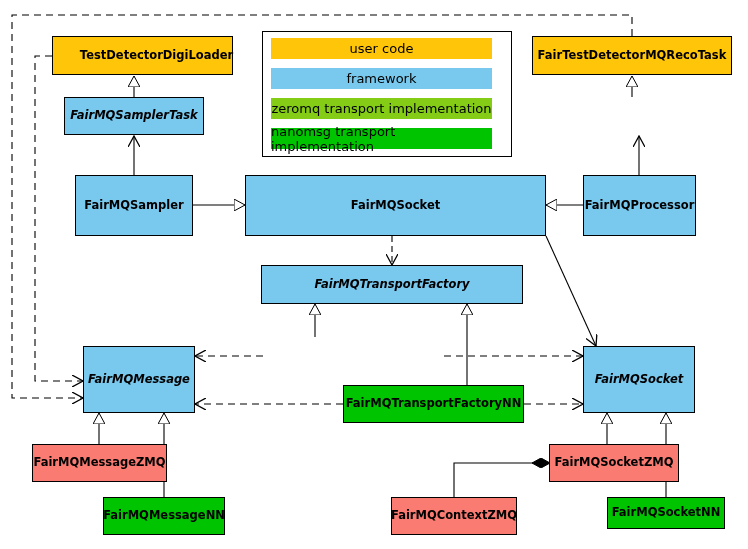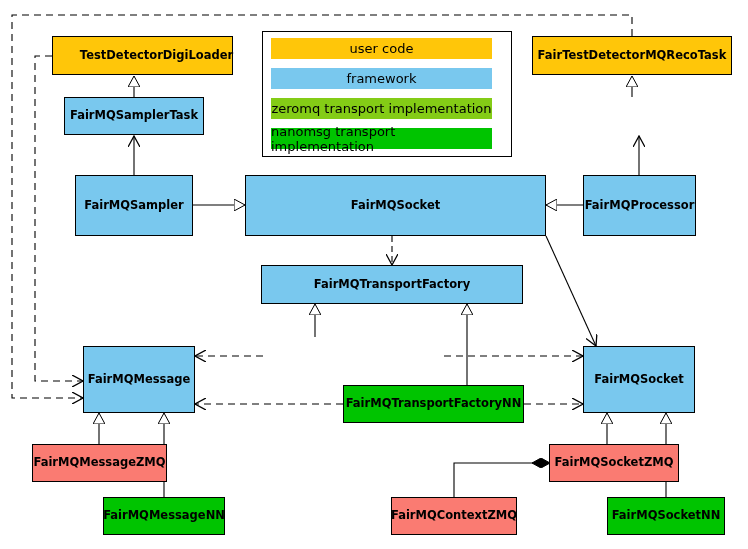--- a/index.html
+++ b/index.html
@@ -3,21 +3,21 @@
 <meta charset="utf-8">
 <style>
   html,body{margin:0;padding:0;background:#ffffff;}
   body{width:748px;height:549px;overflow:hidden;
        font-family:"DejaVu Sans","Liberation Sans",sans-serif;}
   #diagram{position:relative;width:748px;height:549px;background:#fff;}
   svg.edges{position:absolute;left:0;top:0;width:748px;height:549px;pointer-events:none;}
   .node{position:absolute;box-sizing:border-box;border:1px solid #000;
         display:flex;align-items:center;justify-content:center;text-align:center;
         font-size:11.5px;font-weight:bold;color:#000;line-height:1.15;z-index:2;}
-  .node.abstract{text-align:center;}
+  .node.abstract{font-style:italic;text-align:center;}
   .legend-box{position:absolute;box-sizing:border-box;border:1px solid #000;
               background:#fff;z-index:3;}
   .legend-swatch{position:absolute;box-sizing:border-box;
                  display:flex;align-items:center;justify-content:center;
                  font-size:13px;color:#000;font-weight:normal;z-index:4;}
 </style>
 </head>
 <body>
 
 <div id="diagram">
@@ -85,18 +85,18 @@
     <div class="node" style="left: 245px; top: 175px; width: 301px; height: 61px; background: rgb(121, 200, 238);">FairMQSocket</div>
     <div class="node" style="left: 583px; top: 175px; width: 113px; height: 61px; background: rgb(121, 200, 238);">FairMQProcessor</div>
     <div class="node abstract" style="left: 261px; top: 265px; width: 262px; height: 39px; background: rgb(121, 200, 238);">FairMQTransportFactory</div>
     <div class="node" style="left: 343px; top: 385px; width: 181px; height: 38px; background: rgb(0, 196, 0);">FairMQTransportFactoryNN</div>
     <div class="node abstract" style="left: 83px; top: 346px; width: 112px; height: 67px; background: rgb(121, 200, 238);">FairMQMessage</div>
     <div class="node abstract" style="left: 583px; top: 346px; width: 112px; height: 67px; background: rgb(121, 200, 238);">FairMQSocket</div>
     <div class="node" style="left: 32px; top: 444px; width: 135px; height: 38px; background: rgb(250, 123, 114);">FairMQMessageZMQ</div>
     <div class="node" style="left: 103px; top: 497px; width: 122px; height: 38px; background: rgb(0, 196, 0);">FairMQMessageNN</div>
     <div class="node" style="left: 549px; top: 444px; width: 130px; height: 38px; background: rgb(250, 123, 114);">FairMQSocketZMQ</div>
     <div class="node" style="left: 391px; top: 497px; width: 126px; height: 38px; background: rgb(250, 123, 114);">FairMQContextZMQ</div>
-    <div class="node" style="left: 607px; top: 497px; width: 118px; height: 38px; background: rgb(0, 196, 0);">FairMQSocketNN</div>
+    <div class="node" style="left: 607px; top: 497px; width: 118px; height: 32px; background: rgb(0, 196, 0);">FairMQSocketNN</div>
     <div class="legend-swatch" style="left: 271px; top: 38px; width: 221px; height: 21px; background: rgb(255, 198, 9);">user code</div>
     <div class="legend-swatch" style="left: 271px; top: 68px; width: 221px; height: 21px; background: rgb(121, 200, 238);">framework</div>
     <div class="legend-swatch" style="left: 271px; top: 98px; width: 221px; height: 21px; background: #84cc16;">zeromq transport implementation</div>
     <div class="legend-swatch" style="left: 271px; top: 128px; width: 221px; height: 21px; background: rgb(0, 196, 0);">nanomsg transport implementation</div>
   </div>
 
 </body></html>

